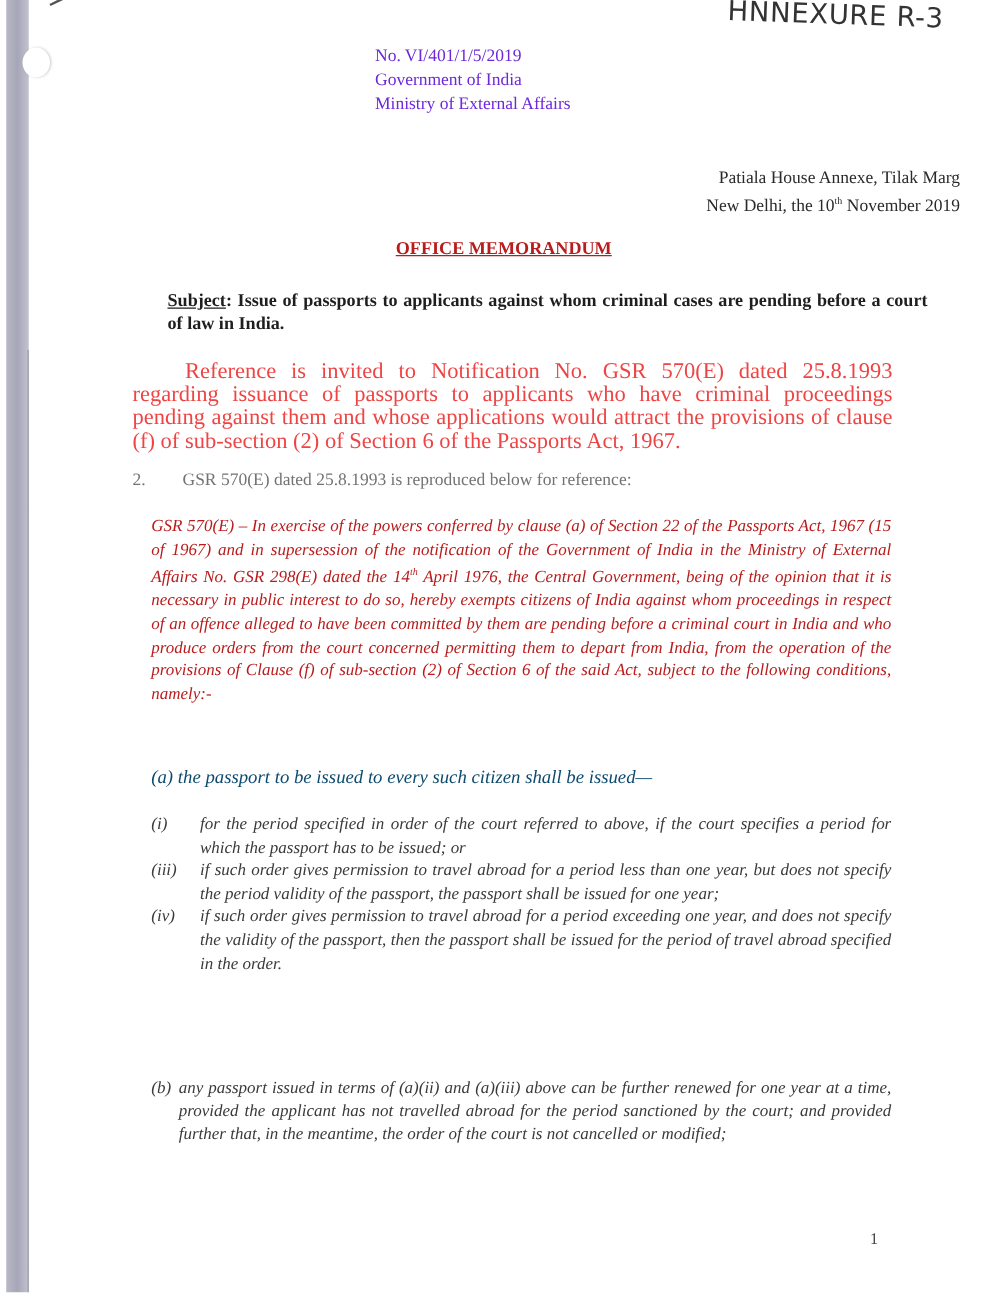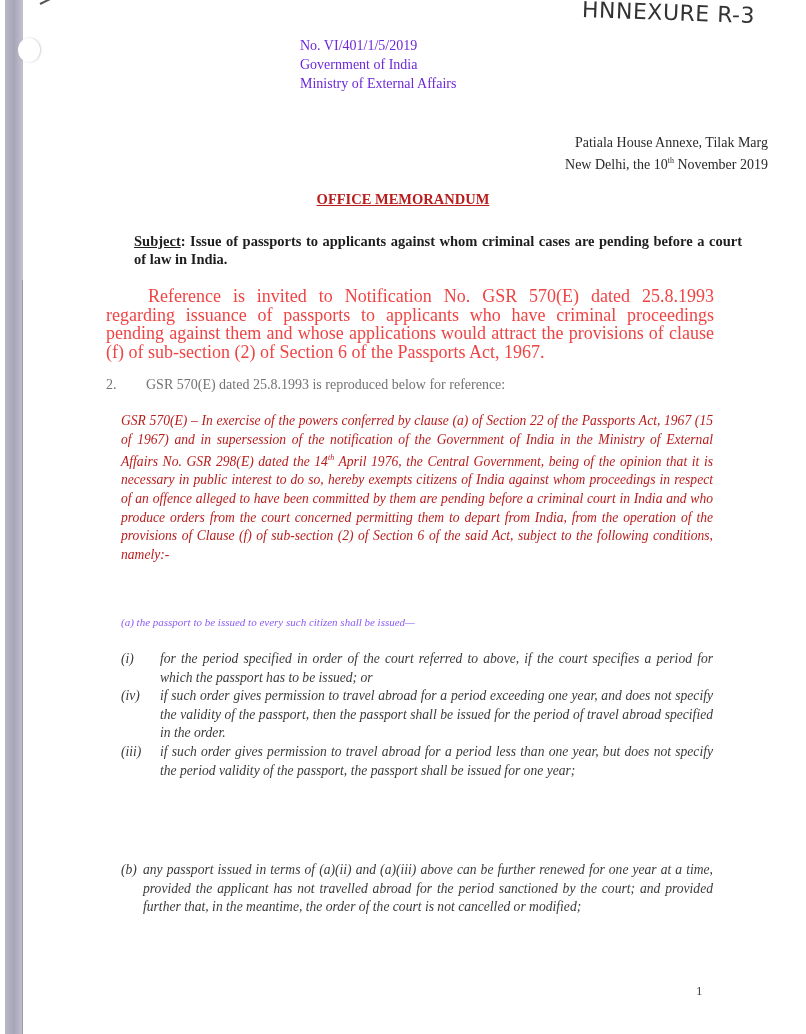--- a/index.html
+++ b/index.html
@@ -60,21 +60,21 @@
   }
   .para2 .num { display: inline-block; width: 40px; }
   .gsr {
     position: absolute; left: 121px; top: 412px; width: 592px;
     font-style: italic; font-size: 13.6px; line-height: 18.6px;
     text-align: justify; color: #b91c1c;
   }
   .gsr sup { font-size: 8px; }
   .cond-a {
     position: absolute; left: 121px; top: 613px; width: 592px;
-    font-style: italic; font-size: 11px; line-height: 18px; color: #8b5cf6;
+    font-style: italic; font-size: 15px; line-height: 18px; color: #0c4a6e;
   }
   .sublist {
     position: absolute; left: 121px; top: 650px; width: 592px;
     font-style: italic; font-size: 13.6px; line-height: 18.6px; color: #3a3a3a;
   }
   .sub-item { display: flex; }
   .sub-item .roman { width: 39px; flex: none; }
   .sub-item .txt { flex: 1; text-align: justify; }
   .cond-b {
     position: absolute; left: 121px; top: 861px; width: 592px;
@@ -119,26 +119,26 @@
 <div class="gsr"><span>GSR 570(E) – In exercise of the powers conferred by clause (a) of Section 22 of the Passports Act, 1967 (15 of 1967) and in supersession of the notification of the Government of India in the Ministry of External Affairs No. GSR 298(E) dated the 14</span><sup>th</sup><span> April 1976, the Central Government, being of the opinion that it is necessary in public interest to do so, hereby exempts citizens of India against whom proceedings in respect of an offence alleged to have been committed by them are pending before a criminal court in India and who produce orders from the court concerned permitting them to depart from India, from the operation of the provisions of Clause (f) of sub-section (2) of Section 6 of the said Act, subject to the following conditions, namely:-</span></div>
 
 <div class="cond-a">(a) the passport to be issued to every such citizen shall be issued—</div>
 
 <div class="sublist">
   <div class="sub-item">
     <span class="roman">(i)</span>
     <span class="txt">for the period specified in order of the court referred to above, if the court specifies a period for which the passport has to be issued; or</span>
   </div>
   <div class="sub-item">
+    <span class="roman">(iii)</span>
+    <span class="txt">if such order gives permission to travel abroad for a period less than one year, but does not specify the period validity of the passport, the passport shall be issued for one year;</span>
+  </div>
+  <div class="sub-item">
     <span class="roman">(iv)</span>
     <span class="txt">if such order gives permission to travel abroad for a period exceeding one year, and does not specify the validity of the passport, then the passport shall be issued for the period of travel abroad specified in the order.</span>
-  </div>
-  <div class="sub-item">
-    <span class="roman">(iii)</span>
-    <span class="txt">if such order gives permission to travel abroad for a period less than one year, but does not specify the period validity of the passport, the passport shall be issued for one year;</span>
   </div>
 </div>
 
 <div class="cond-b">
   <span class="lbl">(b)</span>
   <span class="txt">any passport issued in terms of (a)(ii) and (a)(iii) above can be further renewed for one year at a time, provided the applicant has not travelled abroad for the period sanctioned by the court; and provided further that, in the meantime, the order of the court is not cancelled or modified;</span>
 </div>
 
 <div class="page-num">1</div>
 

